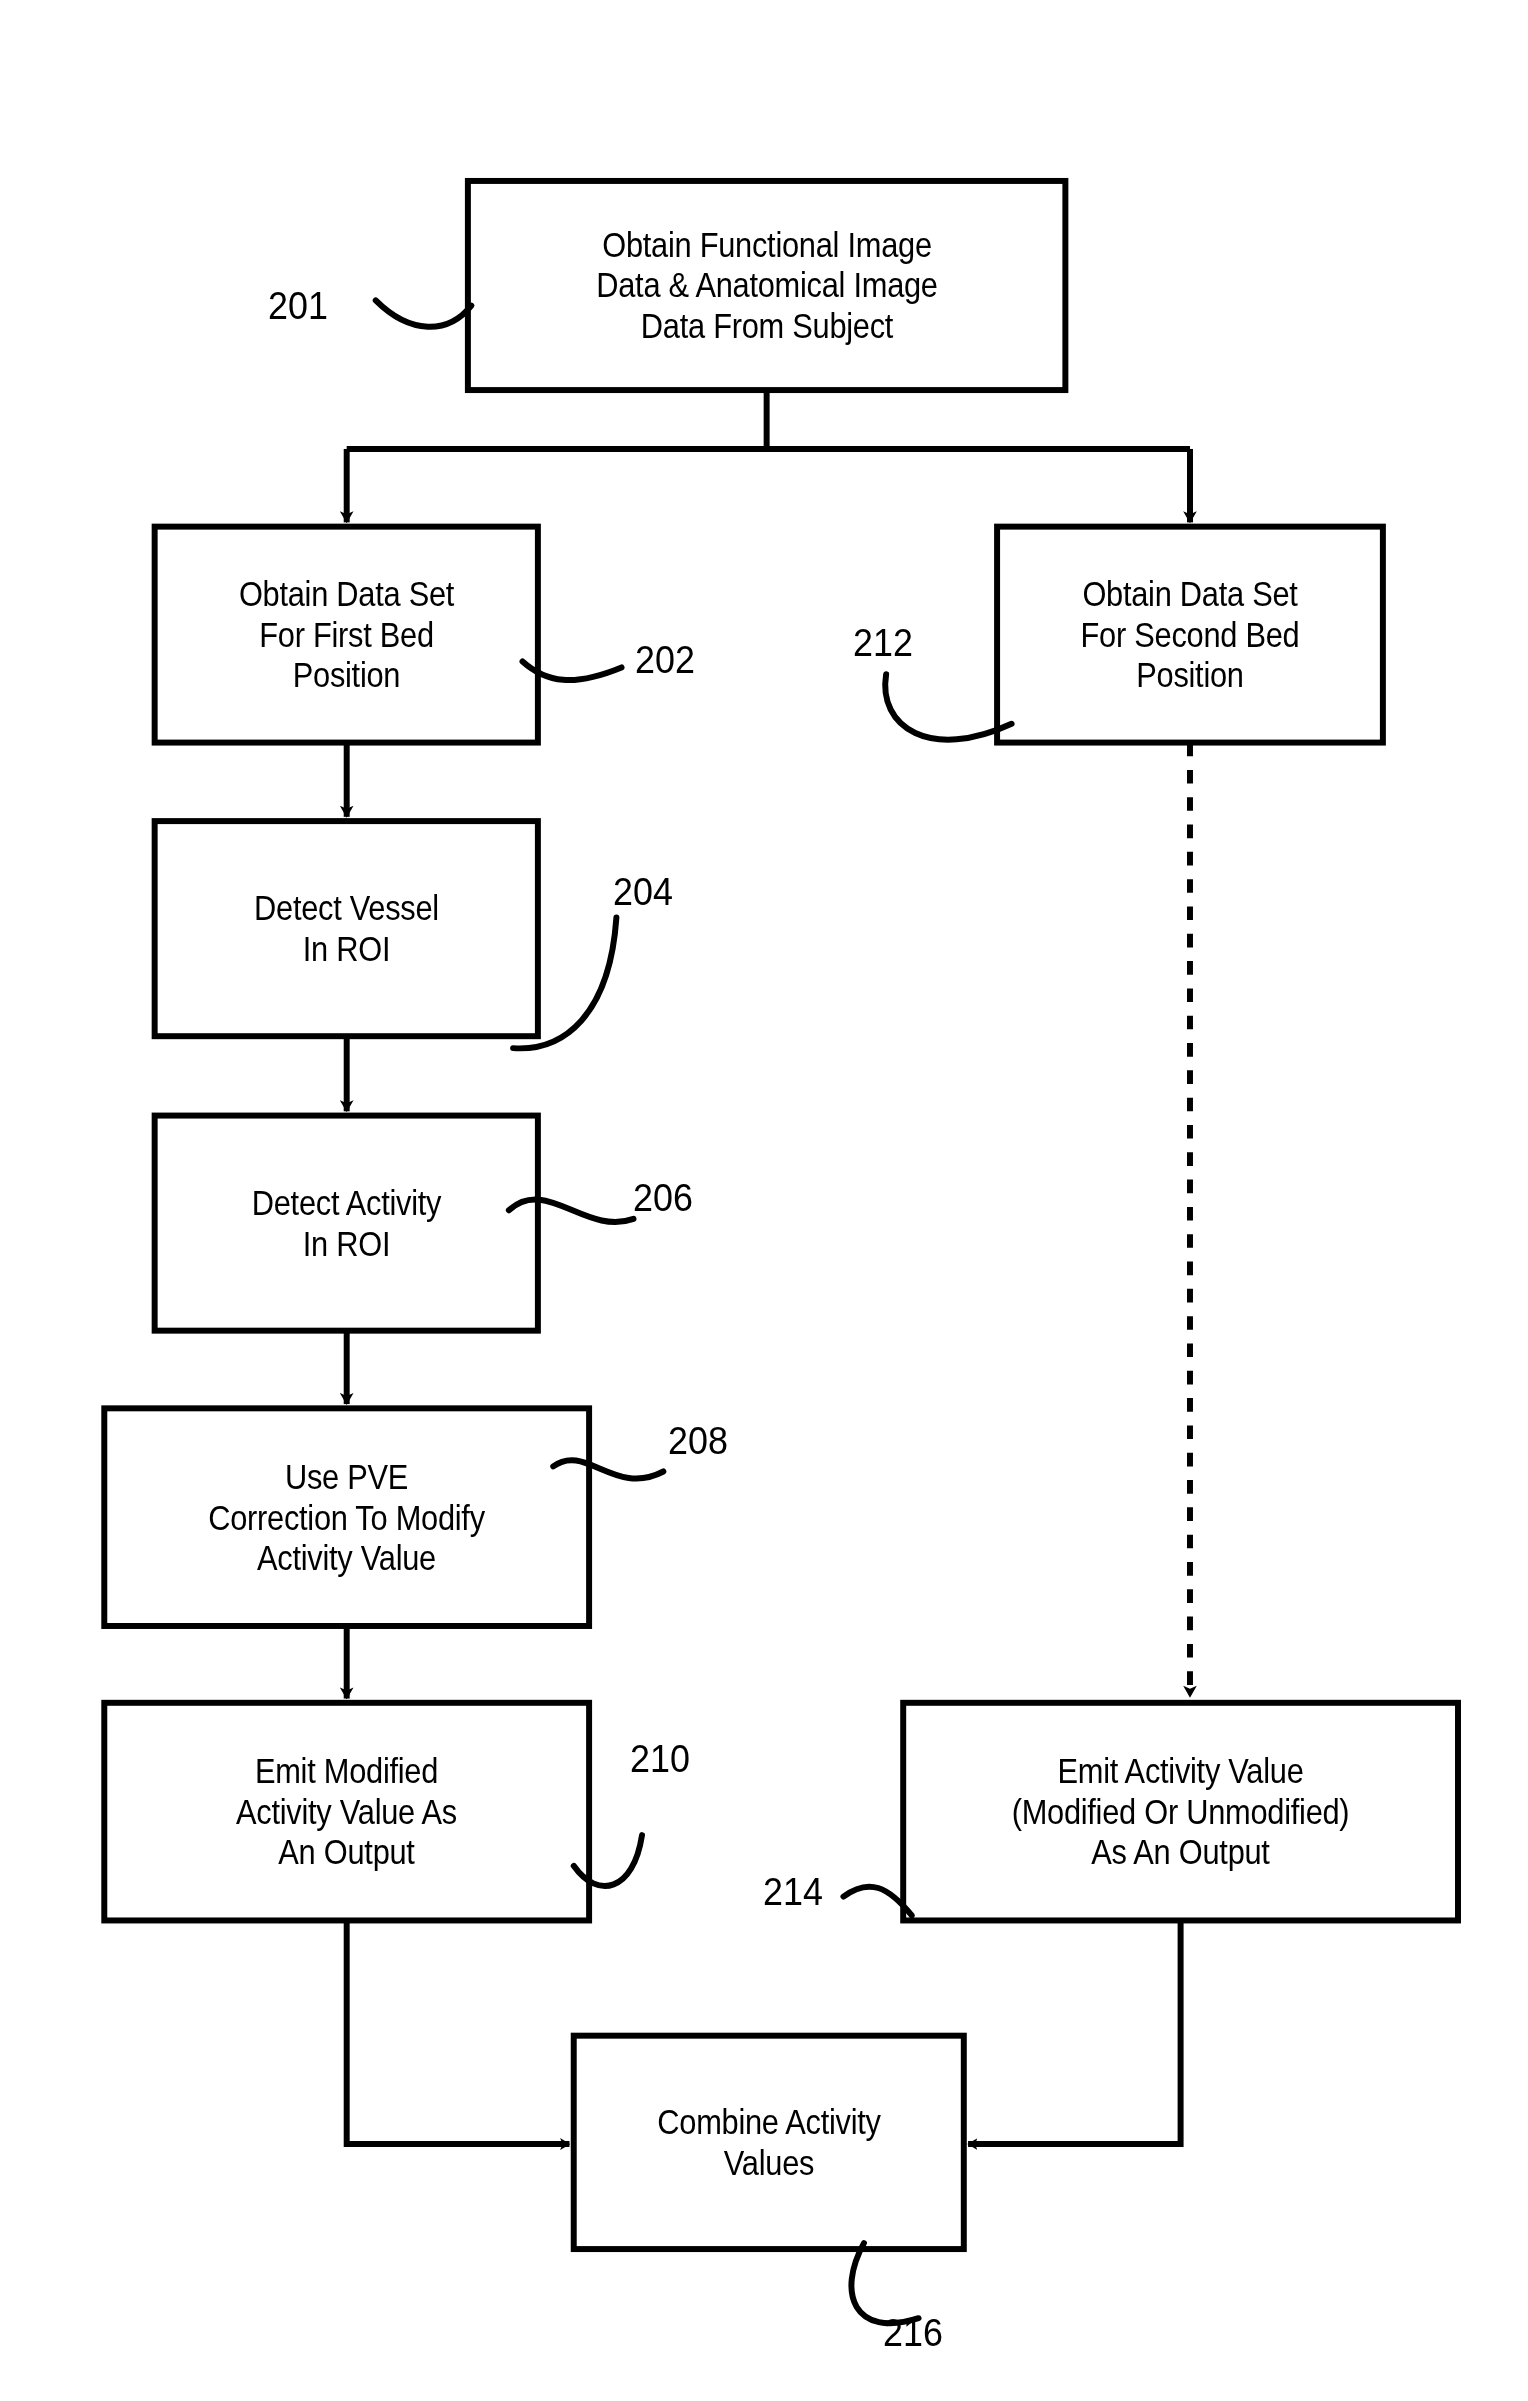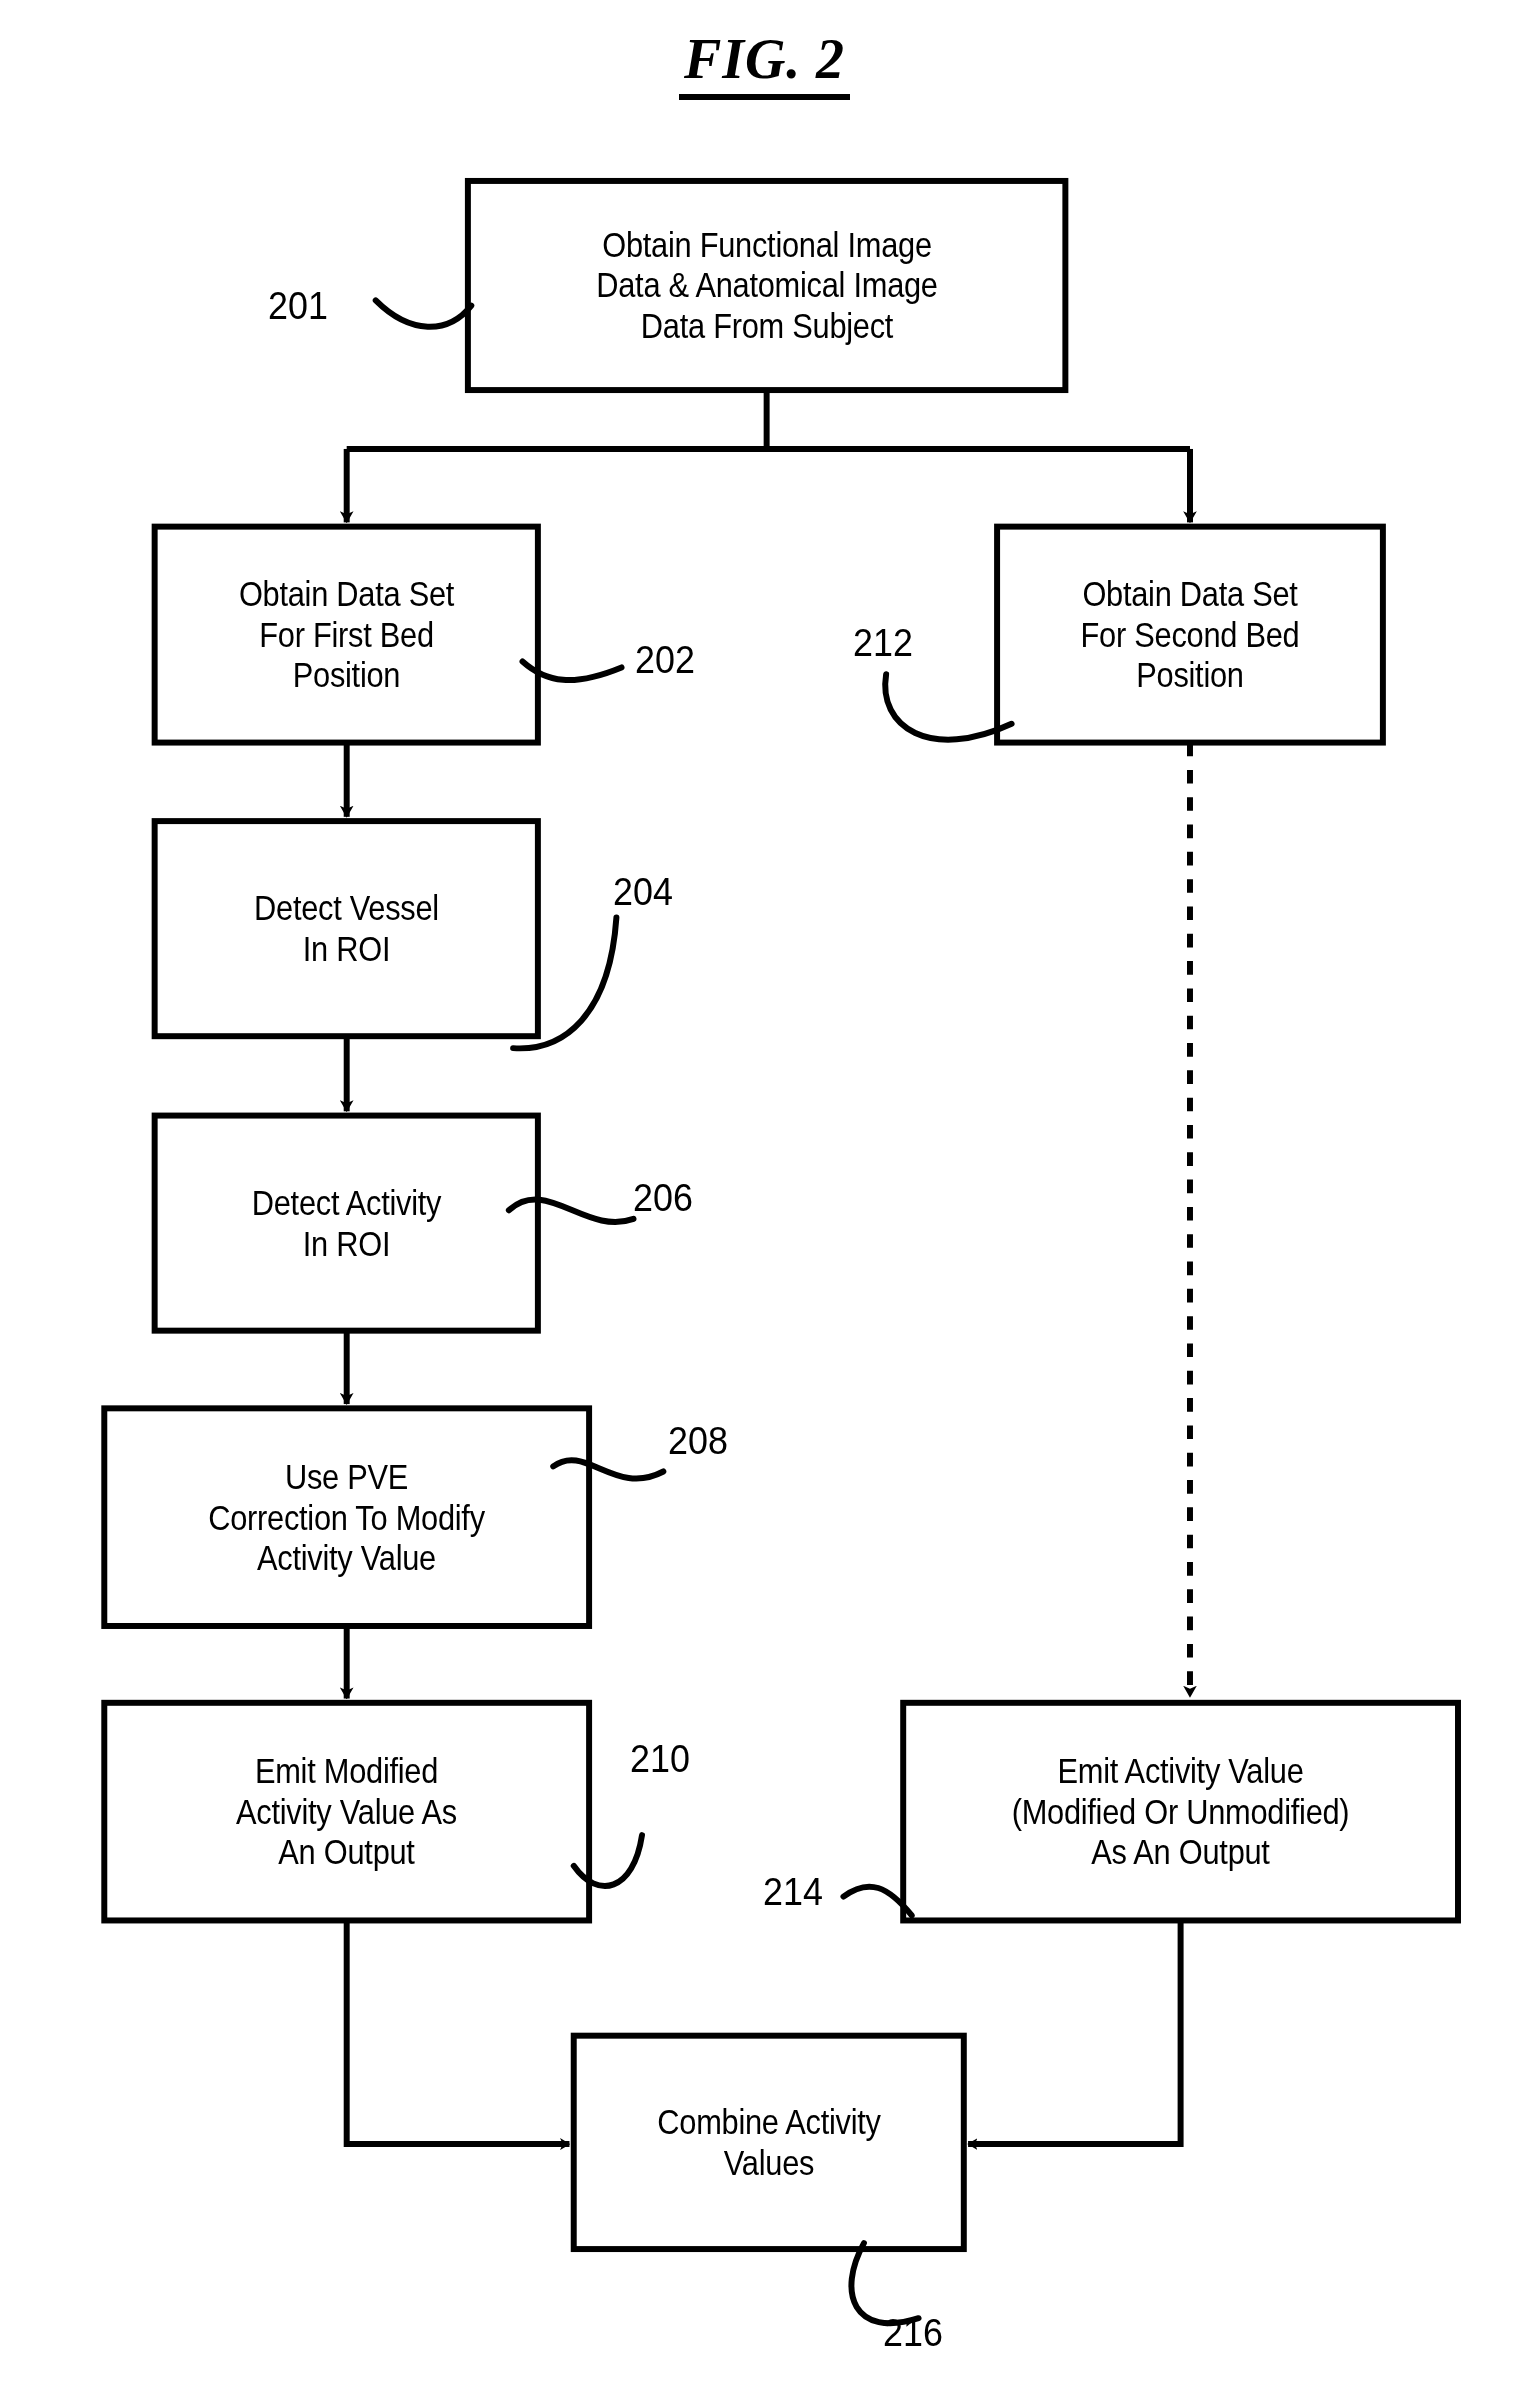--- a/index.html
+++ b/index.html
@@ -71,21 +71,20 @@
     transform: scaleX(0.92);
     transform-origin: left center;
     white-space: nowrap;
   }
 </style>
 </head>
 <body>
 
 <div id="figure-root">
 
-  <div class="fig-title"><span class="u">FIG. 2</span></div>
 
   <svg id="flow-svg" viewBox="0 0 1791 2813">
     <defs>
       <marker id="arrow" viewBox="0 0 12 14" refX="11" refY="7" markerWidth="12" markerHeight="14" orient="auto-start-reverse" markerUnits="userSpaceOnUse">
         <path d="M0,0 L12,7 L0,14 L3,7 Z" fill="#000"></path>
       </marker>
       <marker id="arrowdown" viewBox="0 0 14 16" refX="13" refY="8" markerWidth="14" markerHeight="16" orient="auto-start-reverse" markerUnits="userSpaceOnUse">
         <path d="M0,0 L14,8 L0,16 L3.5,8 Z" fill="#000"></path>
       </marker>
     </defs>

